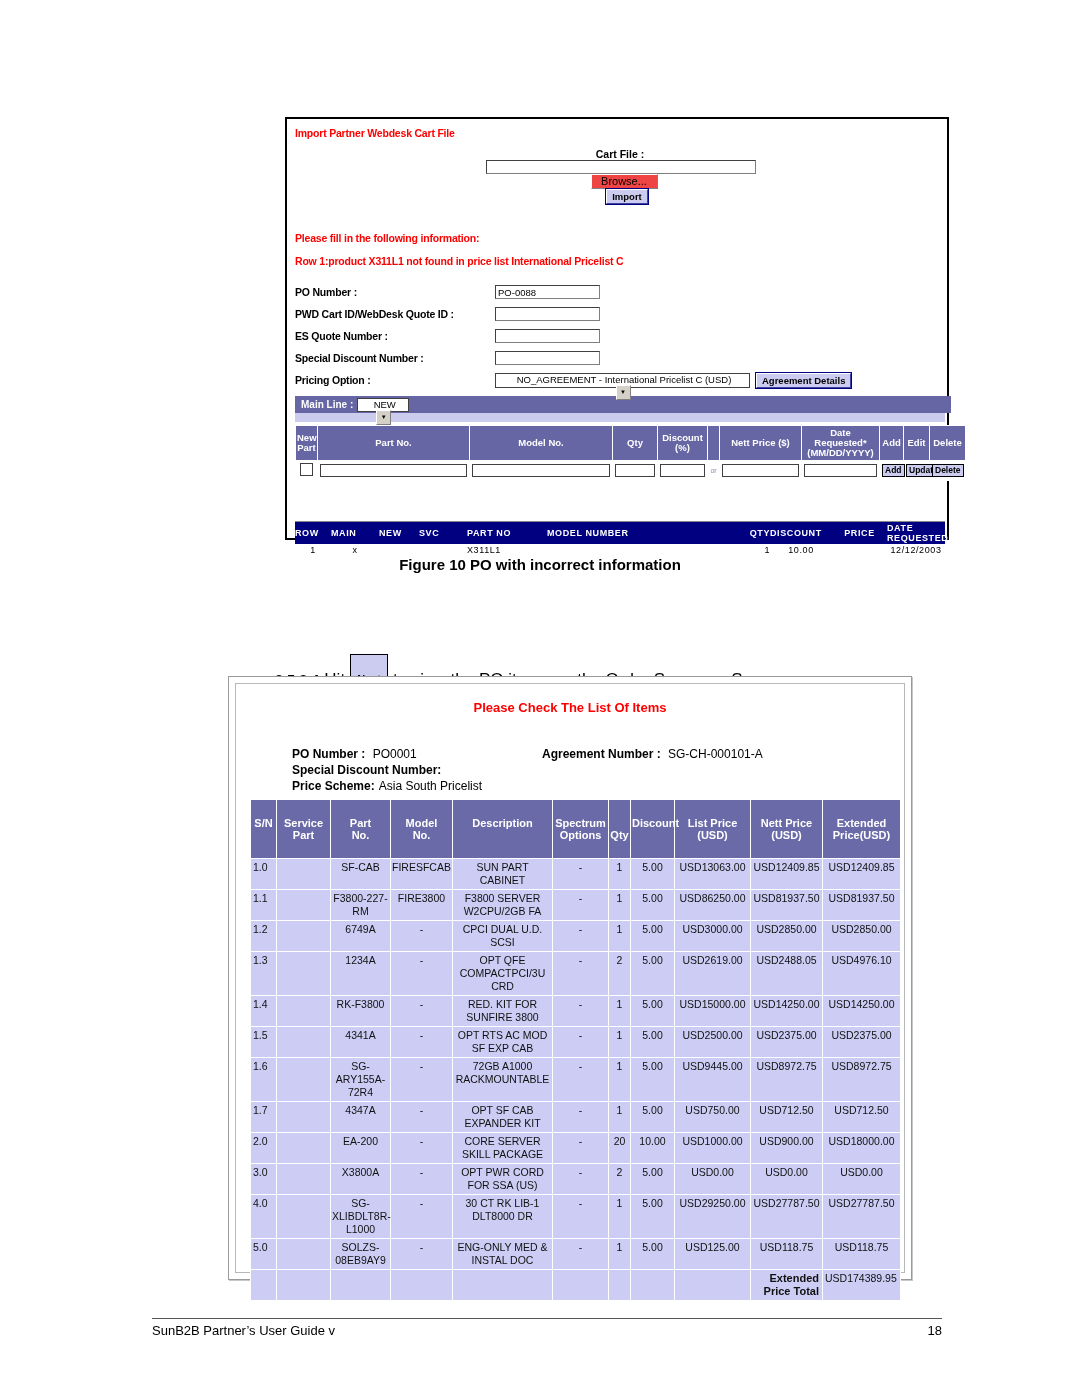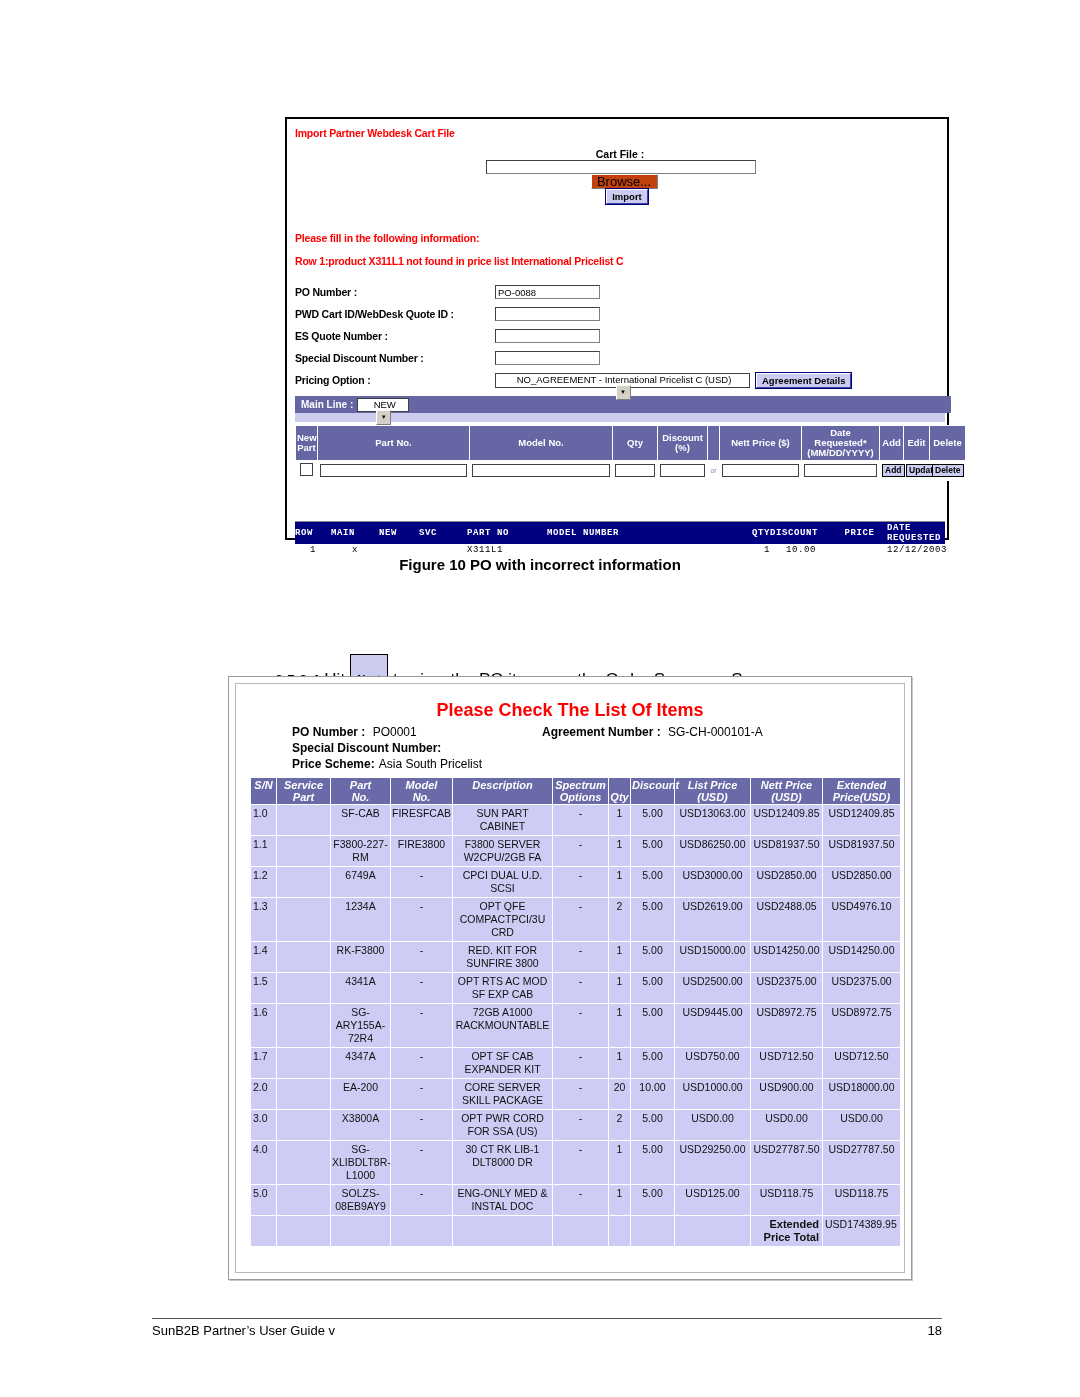--- a/index.html
+++ b/index.html
@@ -48,24 +48,24 @@
   }
   .txtbox {
     border: 1px solid #7f7f7f;
     border-top-color: #404040;
     border-left-color: #404040;
     background: #fff;
     height: 14px;
     box-sizing: border-box;
   }
   .btn3d {
-    background: #c2410c;
+    background: #ef4444;
     border: 1px solid;
     border-color: #ffffff #808080 #808080 #ffffff;
-    font-size: 13px;
+    font-size: 11px;
     padding: 1px 5px;
     color: #000;
     font-family: "Liberation Sans", sans-serif;
     line-height: 11px;
   }
   .btn-blue {
     background: #ccccf0;
     border: 1px solid;
     border-color: #ffffff #4040a0 #4040a0 #ffffff;
     outline: 1px solid #000080;
@@ -192,21 +192,21 @@
 
   
   .mono-wrap {
     margin-top: 40px;
     width: 650px;
     border-top: 1px solid #888;
   }
   table.mono {
     border-collapse: collapse;
     width: 650px;
-    font-family: Liberation Mono, monospace;
+    font-family: Liberation Sans, sans-serif;
     font-size: 9px;
     table-layout: fixed;
   }
   table.mono thead td {
     background: #000080;
     color: #ffffff;
     font-weight: bold;
     letter-spacing: 0.6px;
     padding: 1px 0;
   }
@@ -263,47 +263,46 @@
     border: 1px solid #b8b8b8;
     width: 100%;
     height: 100%;
     box-sizing: border-box;
     padding: 10px 14px;
   }
   .f2-title {
     text-align: center;
     color: #ff0000;
     font-weight: bold;
-    font-size: 18px;
-    margin: 6px 0 4px 0;
+    font-size: 13px;
+    margin: 6px 0 32px 0;
   }
   .f2-meta { font-size: 12px; margin-left: 42px; }
   .f2-meta .line { margin-bottom: 2px; display: flex; }
   .f2-meta .lbl { font-weight: bold; }
   .f2-meta .val { font-weight: normal; margin-left: 4px; }
   .f2-meta .col1 { width: 250px; }
 
   table.items {
     border-collapse: collapse;
     width: 100%;
     margin-top: 6px;
     table-layout: fixed;
     font-size: 10.5px;
   }
   table.items th {
     background: #6a6aa8;
     color: #ffffff;
     font-weight: bold;
     font-size: 11px;
     border: 1px solid #ffffff;
-    padding: 1px 1px;
+    padding: 17px 1px;
     line-height: 12px;
     vertical-align: top;
     text-align: center;
-    font-style: italic;
   }
   table.items td {
     background: #ccccf4;
     border: 1px solid #ffffff;
     padding: 2px 1px;
     line-height: 13px;
     vertical-align: top;
     text-align: center;
     color: #111;
     font-size: 10.5px;

